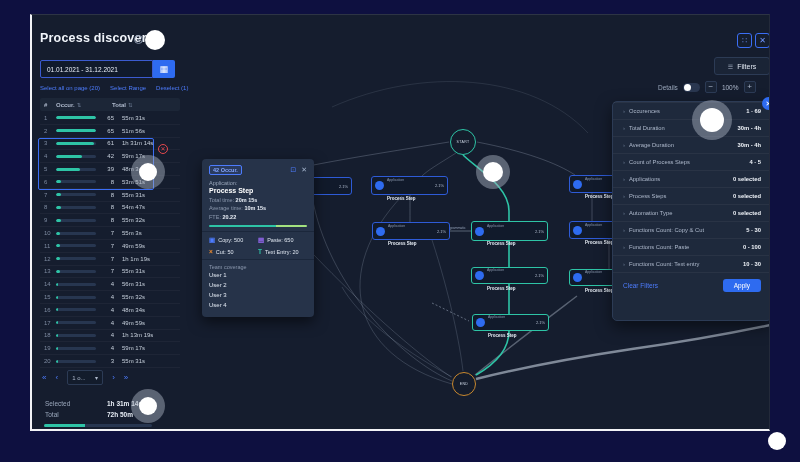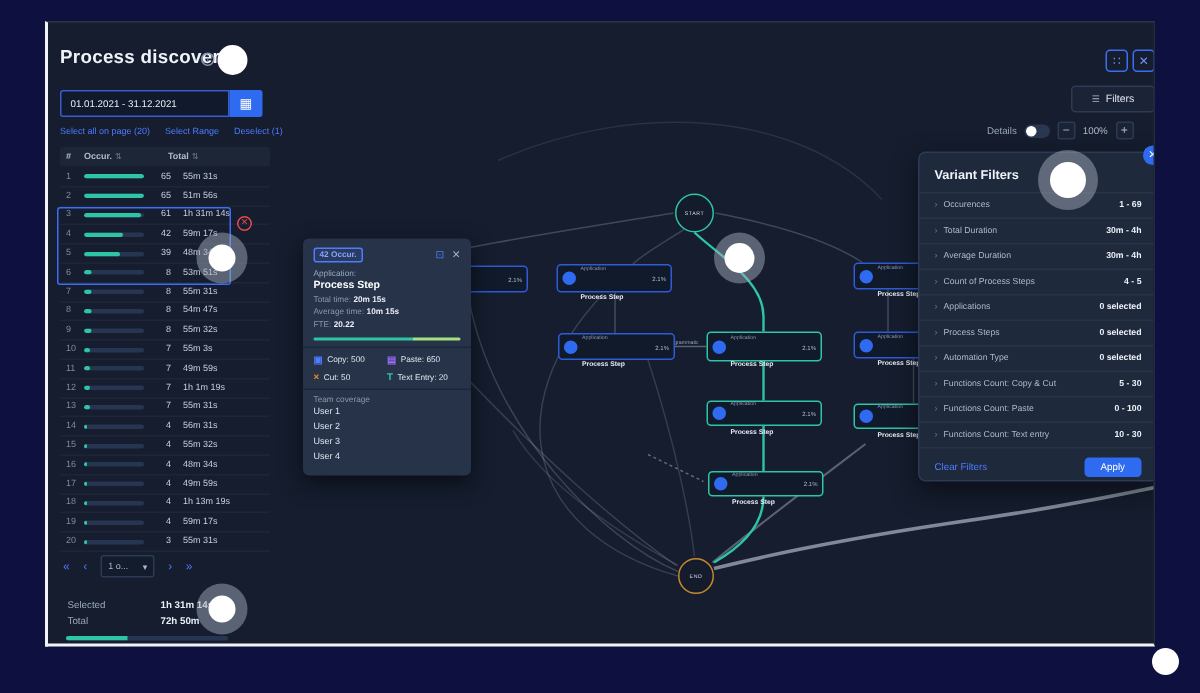--- a/index.html
+++ b/index.html
@@ -470,21 +470,20 @@
       <div id="tt-users">
           <div class="tt-user">User 1</div>
           <div class="tt-user">User 2</div>
           <div class="tt-user">User 3</div>
           <div class="tt-user">User 4</div>
         </div>
     </div>
 
     <div class="vf">
       <button class="vf-close">✕</button>
-      <div class="vf-title">Variant Filters</div>
       <div id="vf-rows">
           <div class="vf-row">
     <span class="ch">›</span>
     <span class="fl">Occurences</span>
     <span class="fv">1 - 69</span>
   </div>
           <div class="vf-row">
     <span class="ch">›</span>
     <span class="fl">Total Duration</span>
     <span class="fv">30m - 4h</span>

